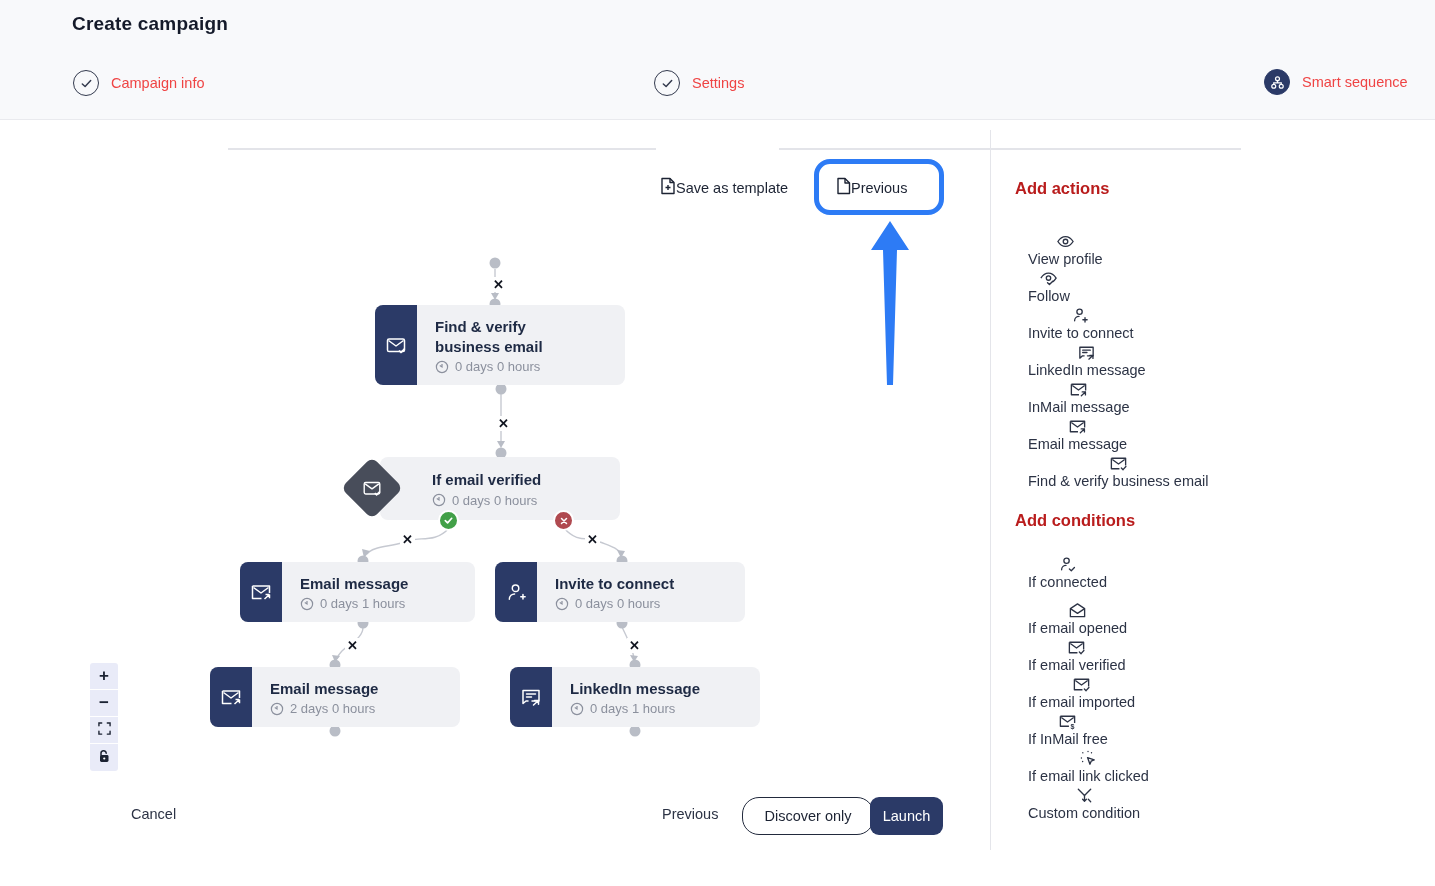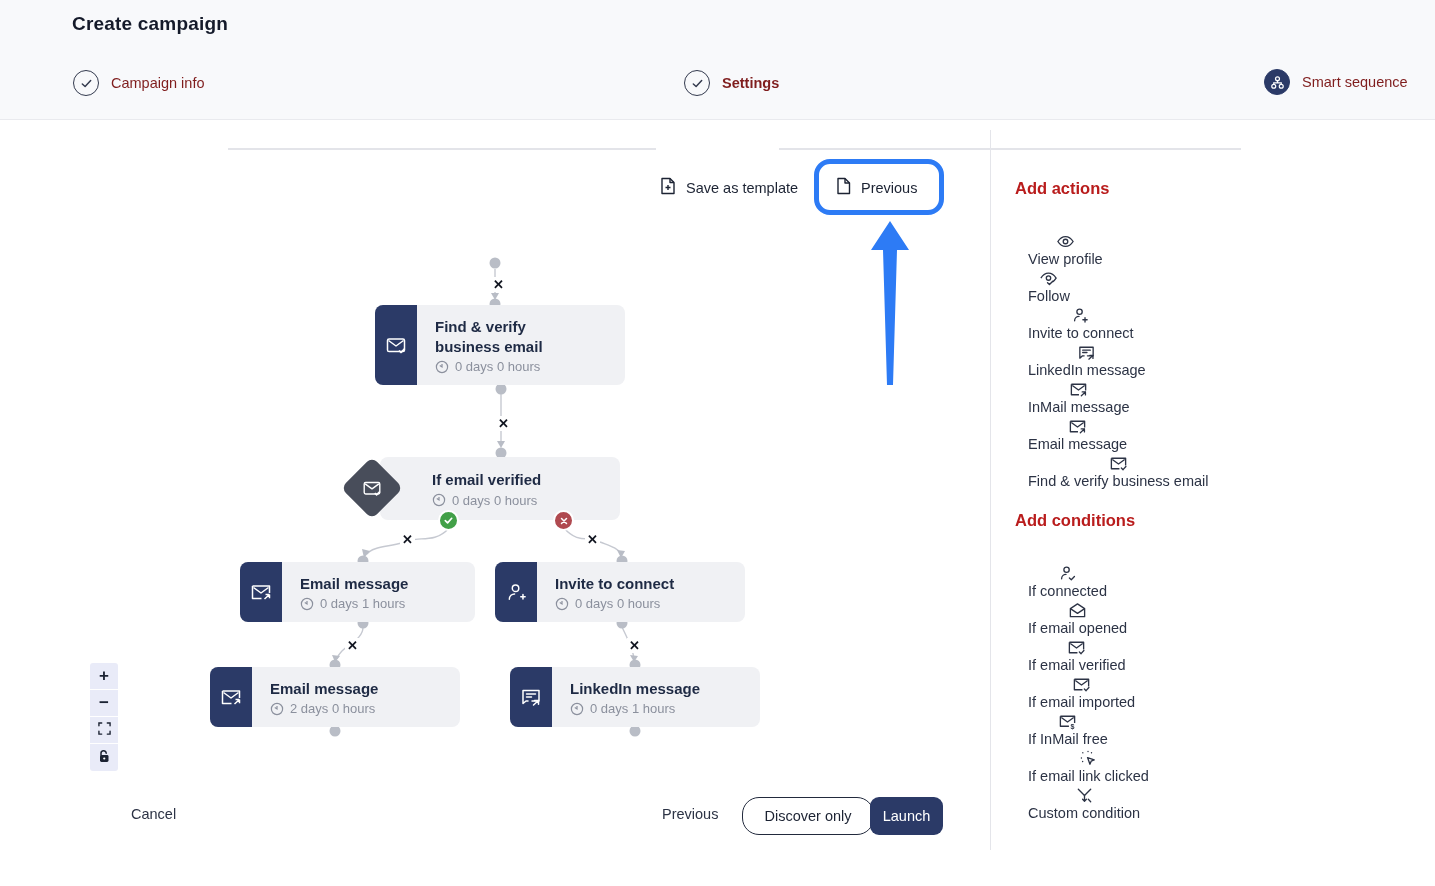--- a/index.html
+++ b/index.html
@@ -7,32 +7,32 @@
   .page { position:relative; width:1435px; height:886px; }
 
   
   .header { position:absolute; left:0; top:0; width:1435px; height:120px; background:#f8f9fb; border-bottom:1px solid #e9eaee; }
   .page-title { position:absolute; left:72px; top:13px; font-size:19px; font-weight:700; color:#141a2a; letter-spacing:.2px; }
   .stepper { position:absolute; left:0; top:66px; width:1435px; height:34px; }
   .step { position:absolute; display:flex; align-items:center; gap:12px; }
   .step-circle { width:26px; height:26px; border-radius:50%; border:1.6px solid #333a4e; display:flex; align-items:center; justify-content:center; background:transparent; }
   .step-circle svg { display:block; }
   .step-circle.filled { background:#2b3a67; border-color:#2b3a67; }
-  .step-label { font-size:14.5px; color:#7f1d1d; }
+  .step-label { font-size:14.5px; color:#ef4444; }
   .step-line { position:absolute; top:82px; height:1.5px; background:#e3e4e9; }
 
   
   .v-divider { position:absolute; left:990px; top:130px; width:1px; height:720px; background:#e4e5ea; }
   .side-title { position:absolute; font-size:16.5px; font-weight:700; color:#b91c1c; }
   .side-item { position:absolute; left:1028px; display:flex; align-items:center; height:26px; cursor:pointer;flex-direction:column; }
   .side-item .icn { width:19px; height:19px; display:flex; align-items:center; justify-content:center; color:#2c3345; flex:0 0 auto; }
   .side-item .lbl { font-size:14.5px; color:#2c3345; white-space:nowrap; }
 
   
-  .tool-btn { position:absolute; display:flex; align-items:center; gap:10px; color:#1c2333; font-size:14.5px; cursor:pointer; }
+  .tool-btn { position:absolute; display:flex; align-items:center; color:#1c2333; font-size:14.5px; cursor:pointer; }
   .tpl-highlight { position:absolute; left:814px; top:159px; width:130px; height:56px; border:5px solid #2d7bf5; border-radius:16px; background:transparent; }
   .arrow-annot { position:absolute; left:0; top:0; pointer-events:none; }
 
   
   .flow-svg { position:absolute; left:0; top:0; width:1435px; height:886px; pointer-events:none; }
 
   .xmark { position:absolute; font-size:13px; font-weight:900; color:#10141f; background:#ffffff; line-height:1; padding:1px 2px; cursor:pointer; }
 
   
   .node { position:absolute; background:#f0f1f4; border-radius:8px; display:flex; align-items:stretch; }
@@ -69,21 +69,21 @@
     <div class="stepper">
       <div class="step" style="left:73px; top:4px;">
         <span class="step-circle">
           <svg width="13" height="13" viewBox="0 0 14 14" fill="none">
               <path d="M2.5 7.5 L5.5 10.2 L11.5 3.8" stroke="#333a4e" stroke-width="1.6" stroke-linecap="round" stroke-linejoin="round"></path>
             </svg>
         </span>
         <span class="step-label">Campaign info</span>
       </div>
       <div class="step-line" style="left:228px; width:428px;"></div>
-      <div class="step" style="left:684px; top:4px;font-weight:bold;">
+      <div class="step" style="left:654px; top:4px;">
         <span class="step-circle">
           <svg width="13" height="13" viewBox="0 0 14 14" fill="none">
               <path d="M2.5 7.5 L5.5 10.2 L11.5 3.8" stroke="#333a4e" stroke-width="1.6" stroke-linecap="round" stroke-linejoin="round"></path>
             </svg>
         </span>
         <span class="step-label">Settings</span>
       </div>
       <div class="step-line" style="left:779px; width:462px;"></div>
       <div class="step" style="left:1264px; top:3px;">
         <span class="step-circle filled">
@@ -392,21 +392,21 @@
           <path d="M2.5 4.5 H17.5 V12 M2.5 4.5 V15.5 H11"></path>
           <path d="M3.5 5.8 L10 10.5 L16.5 5.8"></path>
           <path d="M13 14.8 L14.8 16.5 L17.8 13.2" stroke-linecap="round"></path>
         </svg>
     </span>
     <span class="lbl">Find &amp; verify business email</span>
   </div>
 
   <div class="side-title" style="left:1015px; top:511px;">Add conditions</div>
 
-  <div class="side-item" style="top:564px;">
+  <div class="side-item" style="top:564px;justify-content:flex-end;">
     <span class="icn">
       <svg width="19" height="19" viewBox="0 0 20 20" fill="none" stroke="#2c3345" stroke-width="1.4" stroke-linecap="round">
           <circle cx="9" cy="6" r="2.8"></circle>
           <path d="M3.8 15.5 C3.8 12.5 6.2 11 8.4 11"></path>
           <path d="M12 14.8 L14 16.6 L17.3 13.2" stroke-linejoin="round"></path>
         </svg>
     </span>
     <span class="lbl">If connected</span>
   </div>
   <div class="side-item" style="top:601px;">

